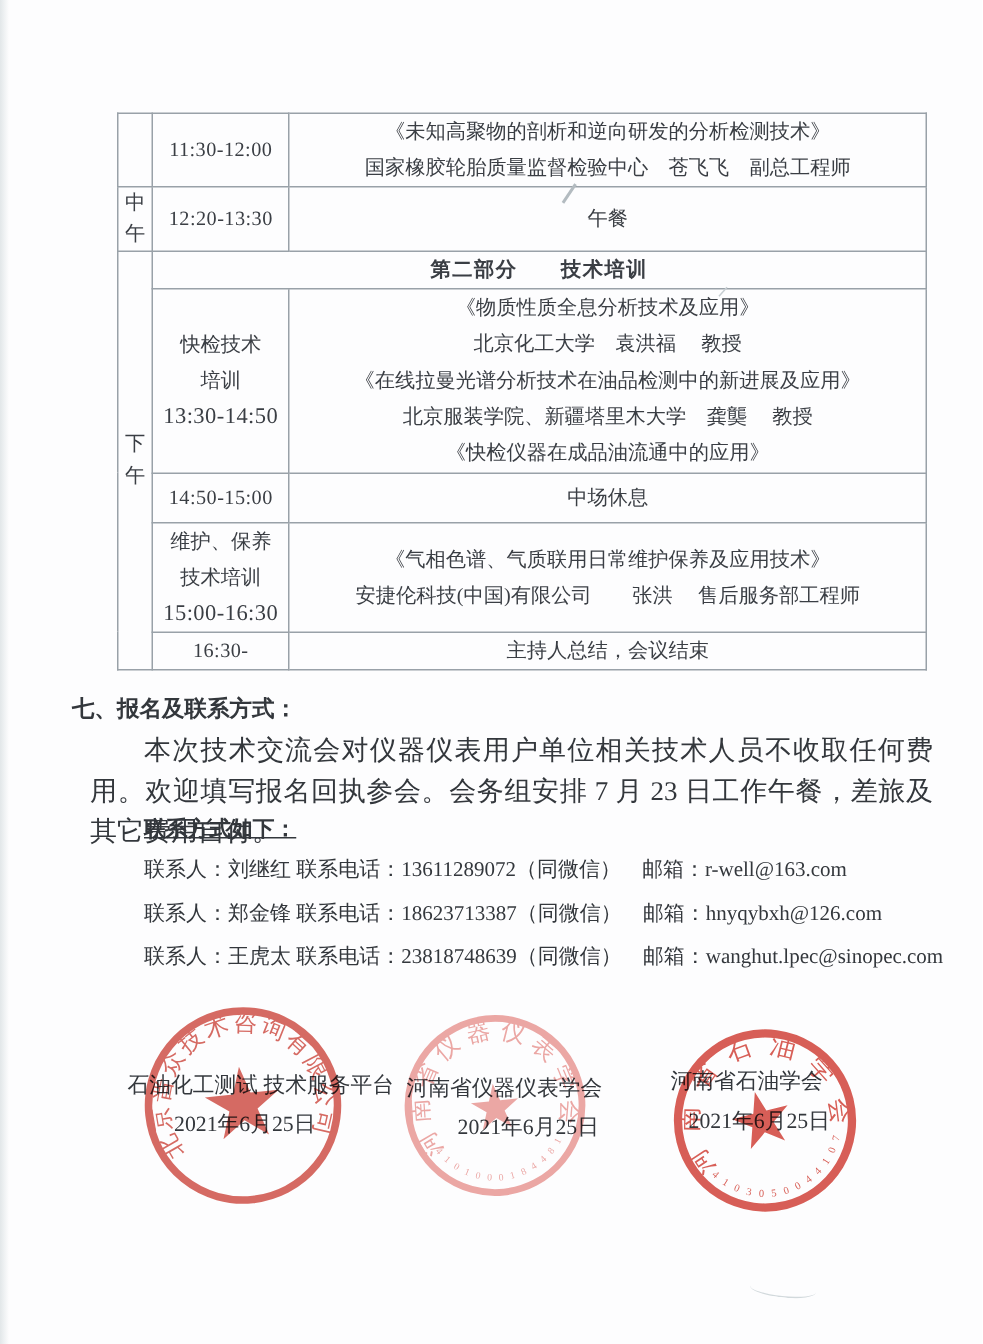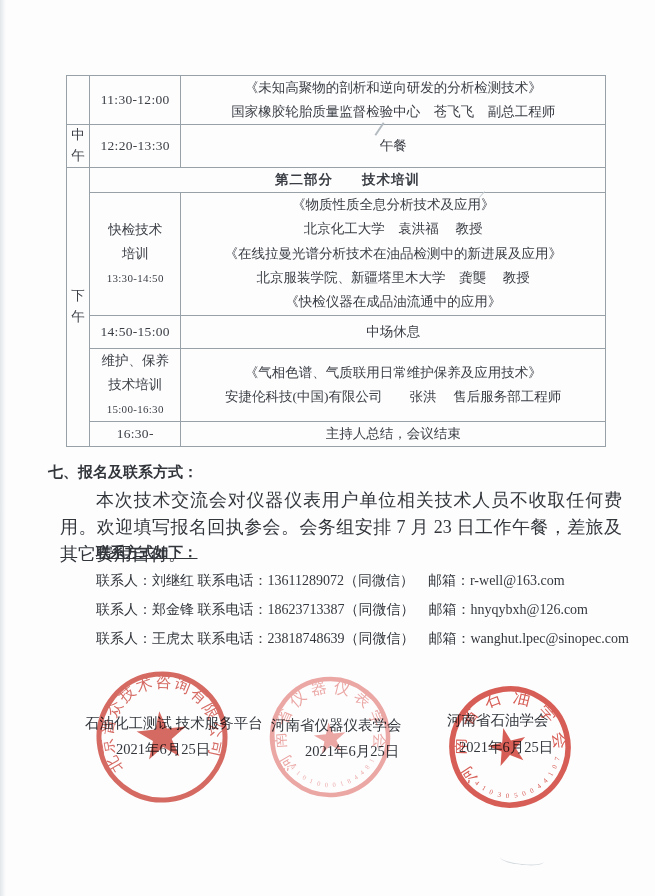--- a/index.html
+++ b/index.html
@@ -5,30 +5,30 @@
   html,body{margin:0;padding:0;}
   body{width:655px;height:896px;background:#ffffff;}
   .page{
     position:relative;width:655px;height:896px;overflow:hidden;
     background:#fdfdfe;color:#33373c;
     font-family:"Liberation Serif","DejaVu Serif",serif;
   }
   .edge-left{position:absolute;left:0;top:0;width:6px;height:100%;
     background:linear-gradient(to right,#e2e7e9,rgba(255,255,255,0));}
   
-  .sched{position:absolute;left:66px;top:75px;border-collapse:collapse;table-layout:fixed;width:540px;}
+  .sched{position:absolute;left:78px;top:75px;border-collapse:collapse;table-layout:fixed;width:540px;}
   .sched td{border:1px solid #99a1a8;text-align:center;vertical-align:middle;
     font-size:13.5px;padding:0;color:#3a3e44;}
   .c1{width:22px;} .c2{width:87px;} .c3{width:405px;}
   .h50 td{height:48px;} .h34 td{height:32px;} .h26 td{height:24px;}
   .h123 td{height:121px;} .h65 td{height:63px;} .h25 td{height:23px;}
   .vcell{font-size:13.5px;line-height:1.55;word-break:break-all;padding:0 3px;}
   .ln{line-height:24px;}
   .ln5{line-height:24.4px;}
-  .timecell{font-size:11px;letter-spacing:.3px;}
+  .timecell{font-size:15px;letter-spacing:.3px;}
   .part-header{font-weight:bold;font-size:14.5px;letter-spacing:1px;}
   
   .sec-heading{position:absolute;left:48px;top:463px;font-size:15px;font-weight:bold;}
   .sec-para{position:absolute;left:60px;top:487px;width:562px;font-size:18px;
     line-height:27px;text-indent:2em;text-align:justify;}
   .contacts-label{position:absolute;left:96px;top:543px;font-size:14.5px;font-weight:bold;text-decoration:underline;}
   .contacts{position:absolute;left:96px;top:566px;font-size:14px;}
   .contacts .cline{line-height:29px;white-space:pre;}
   
   .sig{position:absolute;font-size:14.5px;z-index:1;white-space:pre;}

